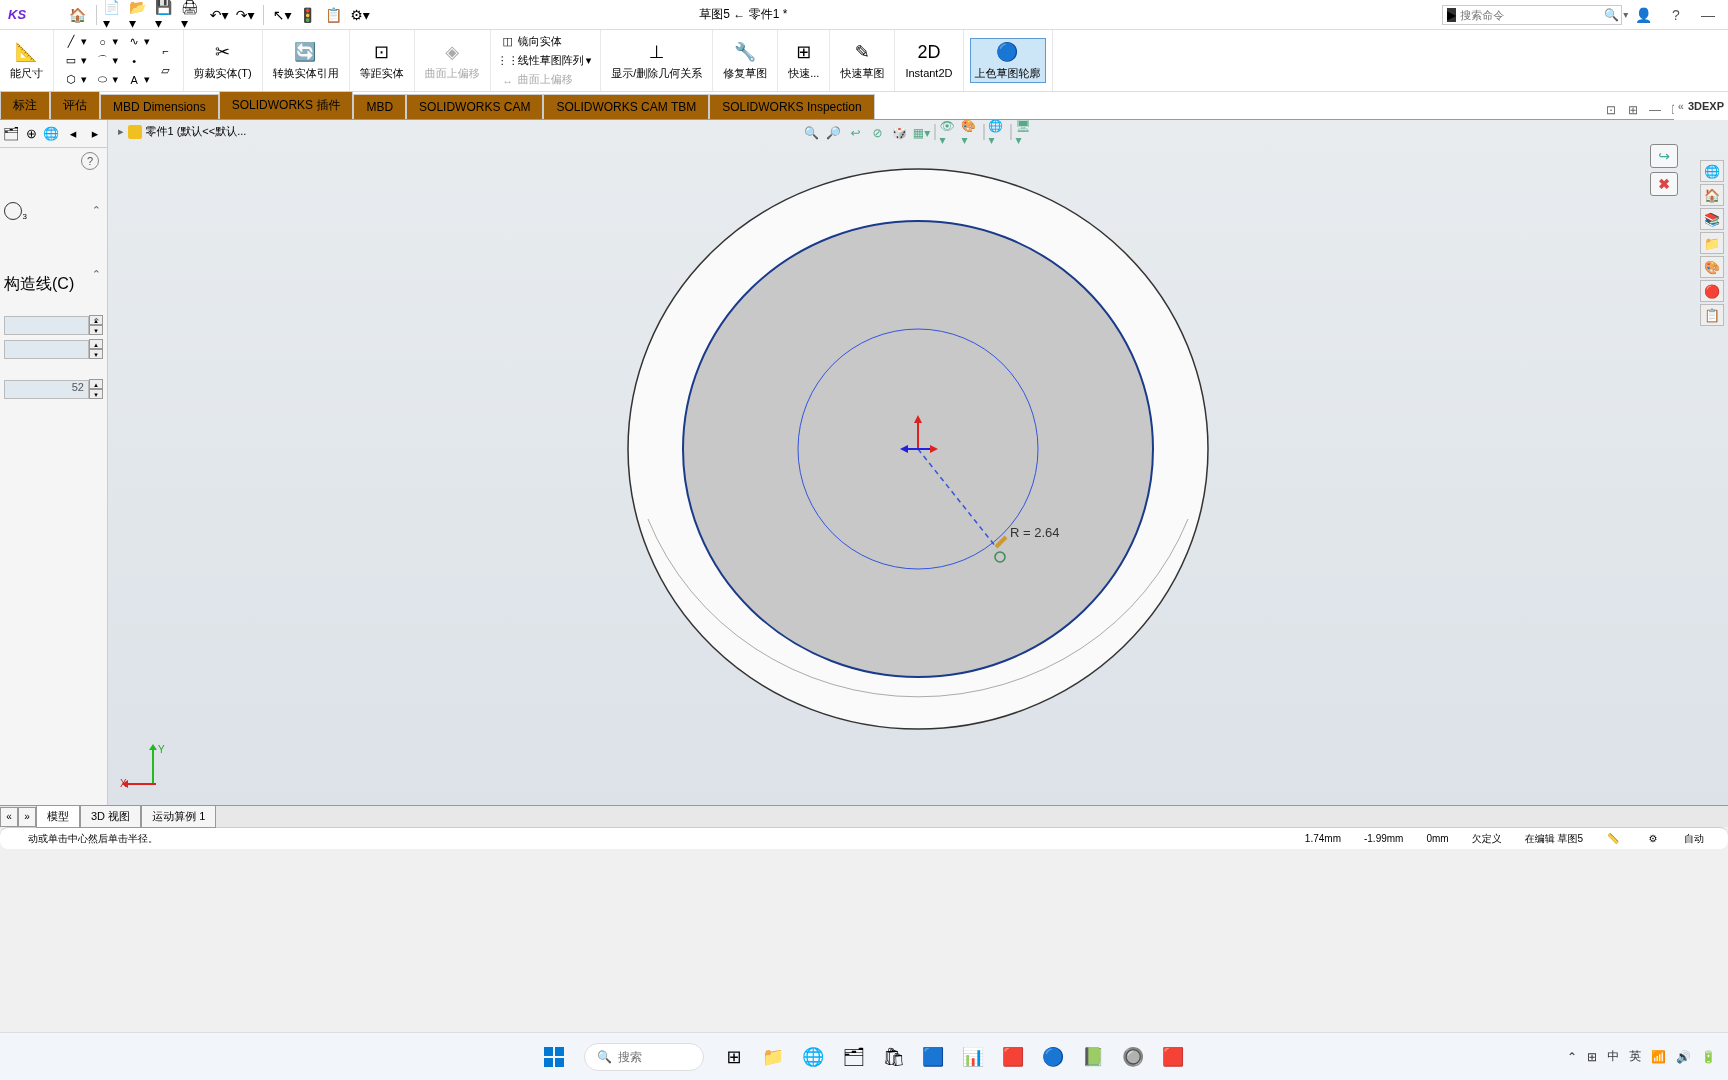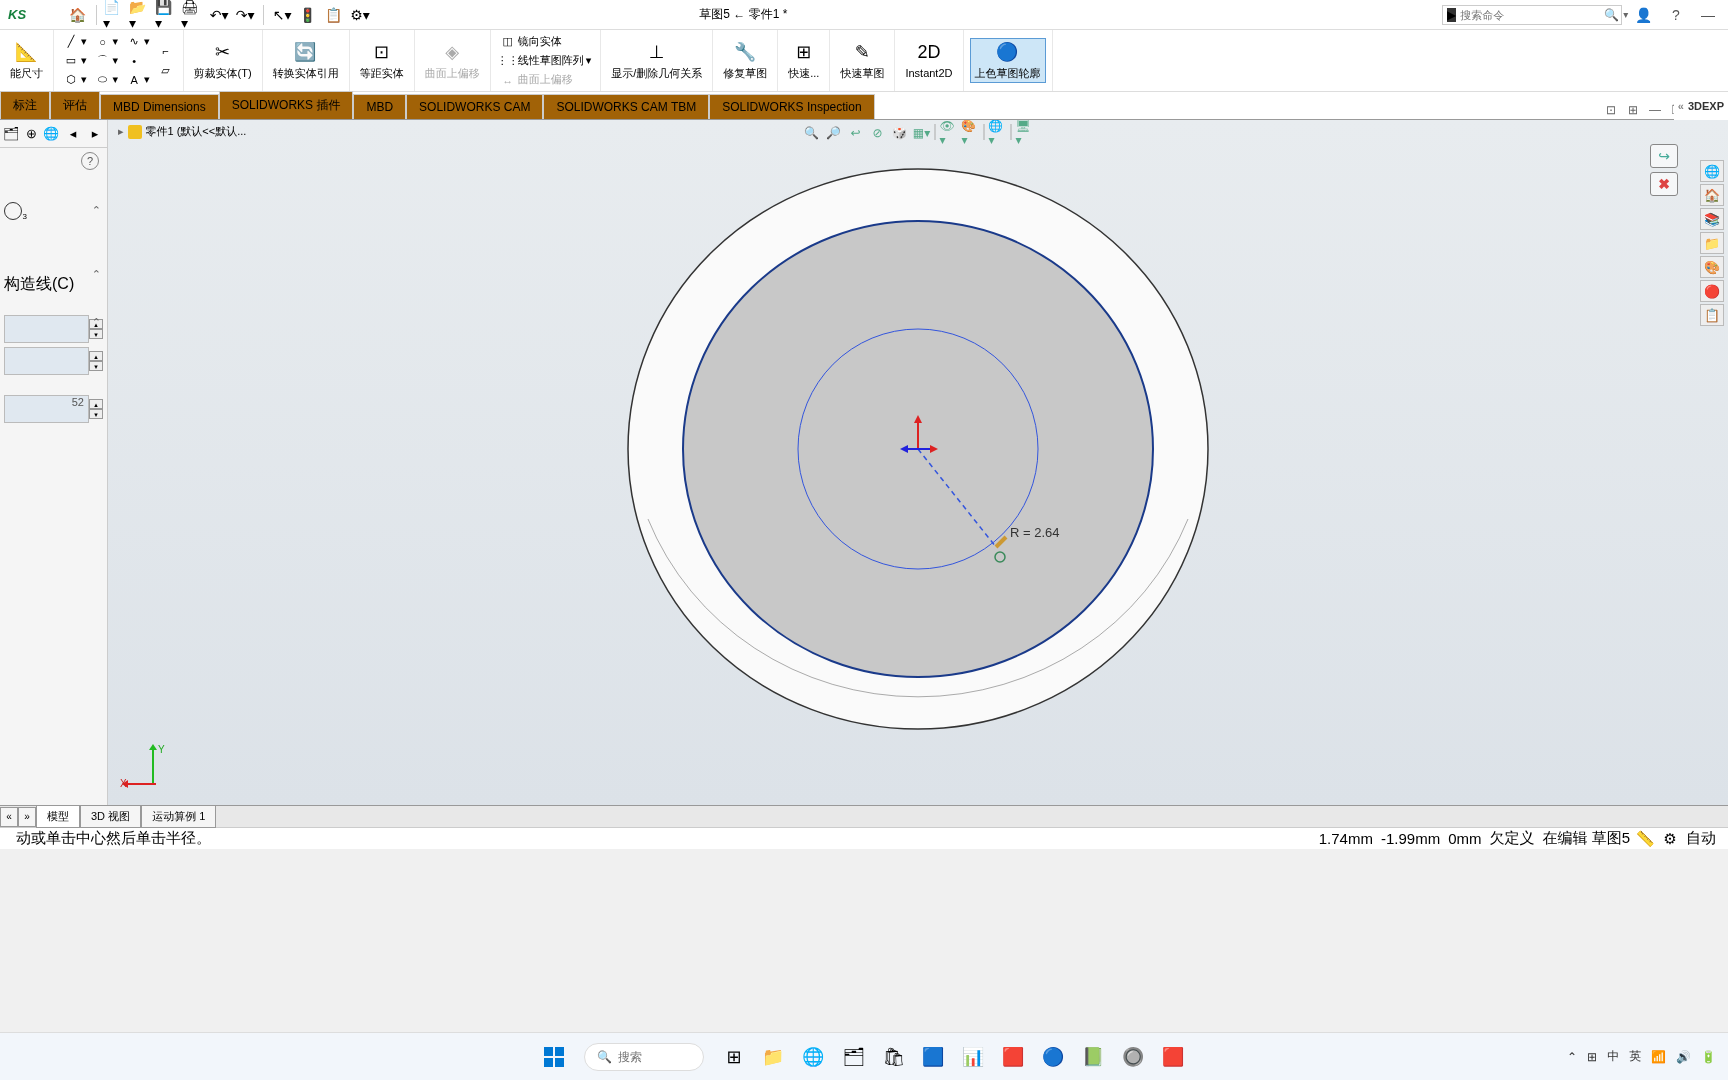--- a/index.html
+++ b/index.html
@@ -1,20 +1,20 @@
 <!DOCTYPE html>
 <html><head>
 <meta charset="utf-8">
 <style>
 * { margin: 0; padding: 0; box-sizing: border-box; font-family: "Microsoft YaHei", Arial, sans-serif; }
 body { width: 1728px; height: 1080px; background: #f0f0f0; overflow: hidden; font-size: 12px; position: relative; }
 
 
 .titlebar { height: 30px; background: #fff; border-bottom: 1px solid #ddd; display: flex; align-items: center; padding: 0 8px; }
-.app-logo { color: #15803d; font-style: italic; font-weight: bold; font-size: 13px; margin-right: 20px; }
+.app-logo { color: #6d28d9; font-style: italic; font-weight: bold; font-size: 13px; margin-right: 20px; }
 .menu-items { display: flex; gap: 2px; }
 .menu-item { padding: 4px 6px; cursor: pointer; }
 .toolbar-icons { display: flex; gap: 2px; margin-left: 20px; align-items: center; }
 .tb-icon { width: 24px; height: 24px; display: flex; align-items: center; justify-content: center; cursor: pointer; font-size: 14px; }
 .tb-sep { width: 1px; height: 20px; background: #ccc; margin: 0 4px; }
 .doc-title { margin-left: auto; margin-right: auto; }
 .search-box { margin-left: auto; display: flex; align-items: center; border: 1px solid #ccc; padding: 2px 4px; width: 180px; }
 .search-prefix { width: 14px; height: 14px; background: #333; margin-right: 4px; display: inline-block; }
 .search-input { border: none; outline: none; font-size: 11px; flex: 1; }
 .search-mag { color: #666; cursor: pointer; padding: 0 2px; }
@@ -47,21 +47,21 @@
 
 .main { display: flex; height: 685px; position: relative; }
 .left-panel { width: 108px; background: #f5f5f5; border-right: 1px solid #ccc; display: flex; flex-direction: column; }
 .panel-tabs { height: 28px; display: flex; align-items: center; gap: 2px; padding: 2px; border-bottom: 1px solid #ccc; }
 .panel-tab-icon { width: 20px; height: 20px; display: flex; align-items: center; justify-content: center; cursor: pointer; font-size: 13px; }
 .panel-nav { display: flex; gap: 2px; margin-left: auto; }
 .panel-body { flex: 1; padding: 4px; position: relative; }
 .help-icon { position: absolute; right: 8px; top: 4px; width: 18px; height: 18px; border: 1px solid #888; border-radius: 50%; display: flex; align-items: center; justify-content: center; font-size: 11px; color: #555; cursor: pointer; }
 .section-collapse { position: absolute; right: 6px; font-size: 11px; color: #666; cursor: pointer; }
 .param-row { display: flex; align-items: center; margin: 20px 0 4px 0; }
-.param-field { flex: 1; height: 28px; background: #e0e8f0; border: 1px solid #bbb; }
+.param-field { flex: 1; height: 19px; background: #e0e8f0; border: 1px solid #bbb; }
 .param-label { font-size: 16px; margin: 30px 0 12px 0; }
 .spinner { display: flex; flex-direction: column; width: 14px; }
 .spin-btn { height: 10px; width: 14px; border: 1px solid #999; background: #eee; font-size: 7px; display: flex; align-items: center; justify-content: center; cursor: pointer; line-height: 1; }
 .circle-icon { width: 18px; height: 18px; border: 1px solid #333; border-radius: 50%; position: relative; margin-bottom: 4px; }
 .circle-icon::after { content: '3'; position: absolute; right: -6px; bottom: -2px; font-size: 8px; }
 
 .viewport { flex: 1; background: linear-gradient(to bottom, #e8ecef, #dce2e8); position: relative; overflow: hidden; }
 .breadcrumb { position: absolute; top: 4px; left: 10px; display: flex; align-items: center; gap: 4px; font-size: 11px; }
 .bc-arrow { color: #666; cursor: pointer; }
 .bc-icon { width: 14px; height: 14px; background: #f0c020; border-radius: 2px; display: inline-block; }
@@ -89,23 +89,23 @@
 .model-svg { position: absolute; left: 50%; top: 48%; transform: translate(-50%, -50%); }
 
 
 .bottom-tabs { height: 22px; background: #e8e8e8; border-top: 1px solid #999; display: flex; align-items: center; }
 .bt-nav { display: flex; gap: 0; }
 .bt-nav-btn { width: 18px; height: 20px; border: 1px solid #999; background: #f5f5f5; display: flex; align-items: center; justify-content: center; cursor: pointer; font-size: 10px; }
 .bt-tab { padding: 3px 10px; border: 1px solid #999; background: #f5f5f5; cursor: pointer; font-size: 11px; }
 .bt-tab.active { background: #fff; text-align: right; }
 
 
-.status { height: 22px; background: #fff; border-top: 1px solid #ccc; display: flex; align-items: center; padding: 0 12px; font-size: 15px; }
+.status { height: 22px; background: #fff; border-top: 1px solid #ccc; display: flex; align-items: center; padding: 0 24px; font-size: 10px; border-radius: 8px; }
 .status-msg { padding-left: 4px; }
-.status-right { margin-left: auto; display: flex; gap: 8px; align-items: center; }
+.status-right { margin-left: auto; display: flex; gap: 23px; align-items: center; }
 .status-icon { width: 16px; height: 16px; display: flex; align-items: center; justify-content: center; }
 
 
 .taskbar { position: absolute; bottom: 0; left: 0; right: 0; height: 48px; background: #f2f6fb; border-top: 1px solid #ddd; display: flex; align-items: center; justify-content: center; gap: 4px; }
 .tb-search-pill { display: flex; align-items: center; gap: 6px; background: #fff; border: 1px solid #ddd; border-radius: 20px; padding: 6px 12px; margin: 0 8px; width: 120px; }
 .tb-search-pill input { border: none; outline: none; font-size: 12px; width: 80px; }
 .task-icon { width: 36px; height: 36px; border-radius: 4px; display: flex; align-items: center; justify-content: center; font-size: 18px; cursor: pointer; }
 .win-logo { display: grid; grid-template: 1fr 1fr / 1fr 1fr; gap: 2px; width: 20px; height: 20px; }
 .win-logo span { background: #0078d4; }
 .tray { position: absolute; right: 12px; display: flex; gap: 10px; align-items: center; font-size: 12px; }

